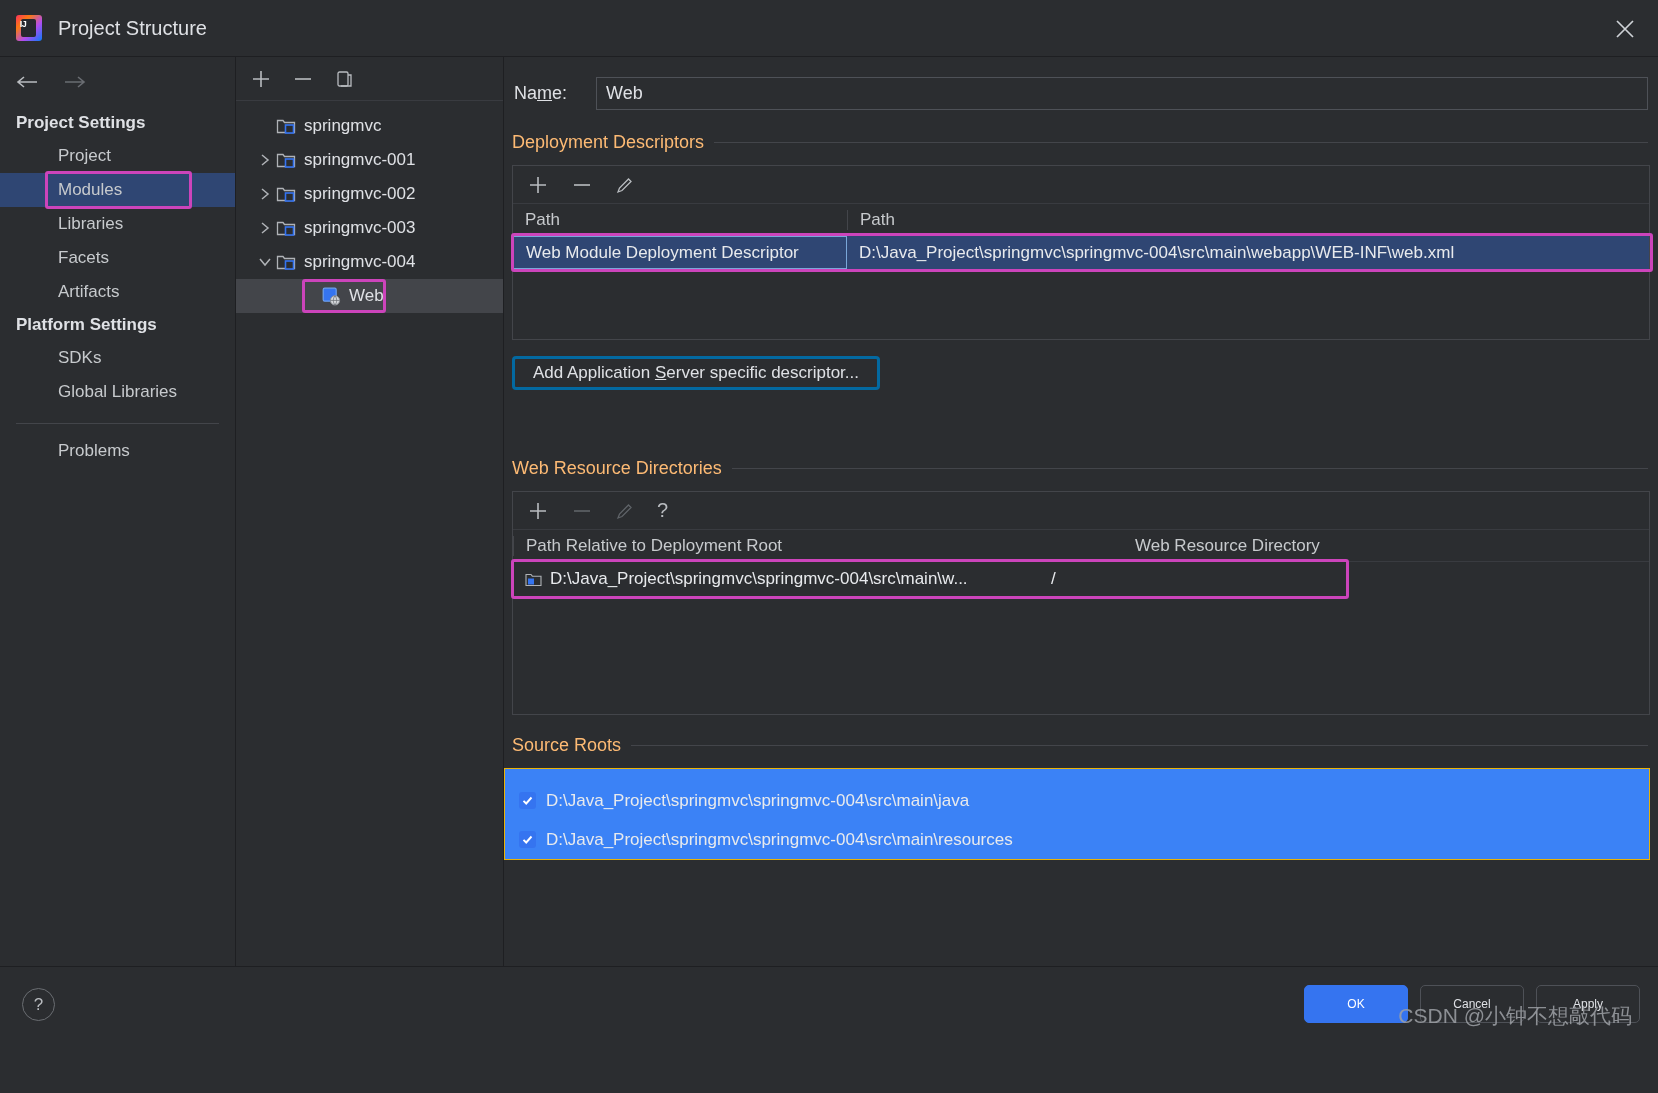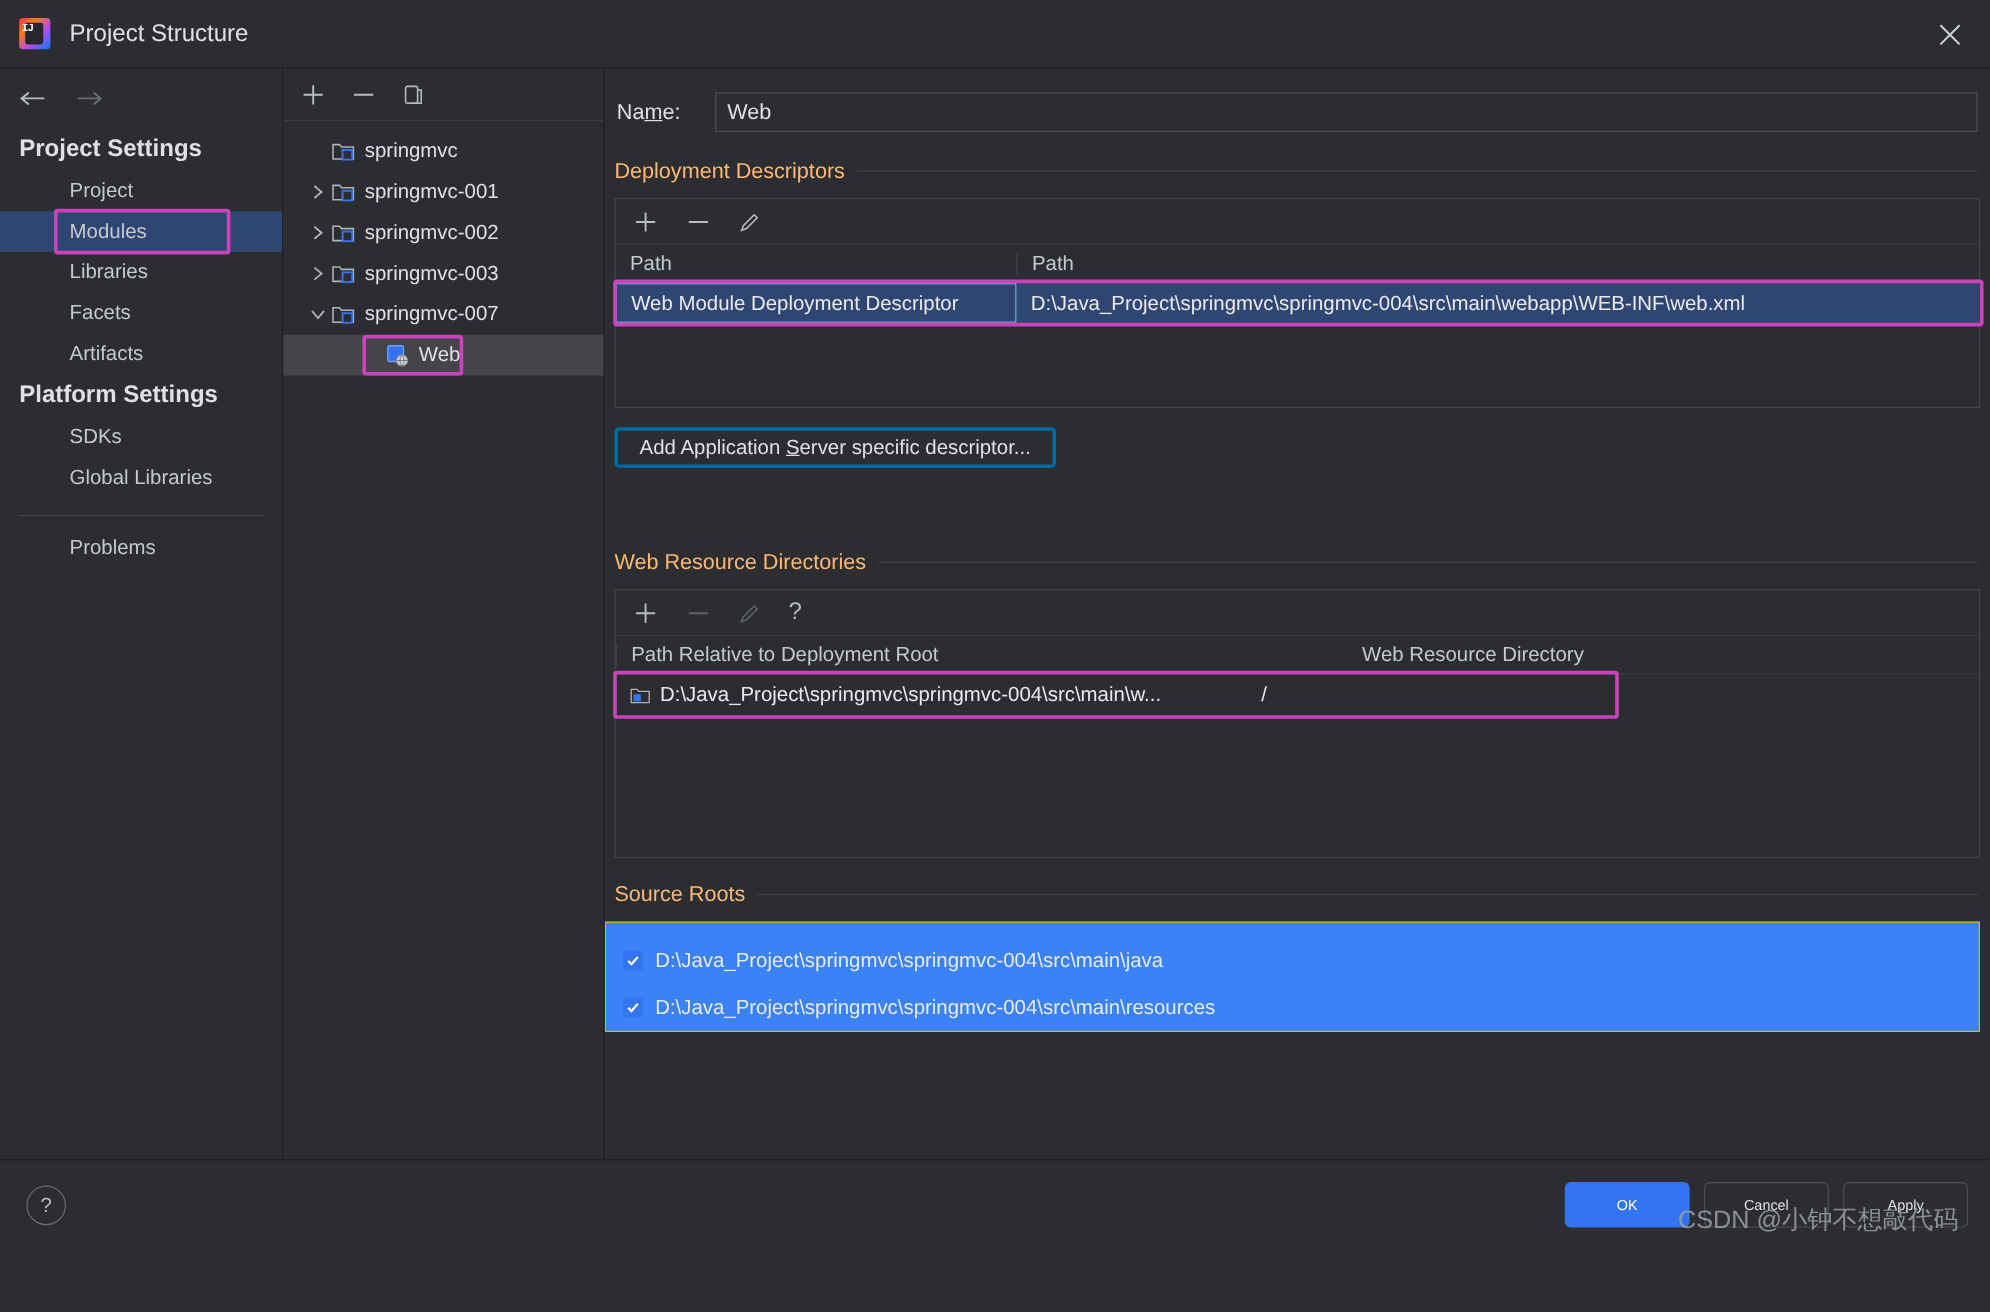--- a/index.html
+++ b/index.html
@@ -24,41 +24,41 @@
     border-radius: 3px; position: relative; overflow: hidden;
     background: linear-gradient(135deg, #fe315d 0%, #f97a12 28%, #b24cef 62%, #087cfa 100%);
     flex: none;
   }
   .ij-logo::after {
     content: ""; position: absolute; left: 5px; top: 4px;
     width: 15px; height: 18px; background: #27282e; border-radius: 2px;
   }
   .ij-logo .ij-txt {
     position: absolute; left: 0; top: 4px; width: 14px; text-align: center;
-    font-size: 9px; color: #fff; font-family: Liberation Mono, monospace;
+    font-size: 9px; color: #fff; font-family: Liberation Sans, sans-serif;
     font-weight: bold; z-index: 2; letter-spacing: -0.5px;
   }
   .title-text { font-size: 20px; color: #dfe1e5; }
   .close-btn {
     position: absolute; right: 16px; top: 12px;
     width: 34px; height: 34px; display: flex; align-items: center; justify-content: center;
     cursor: pointer; color: #cfd2d6;
   }
   .close-btn svg { display: block; }
 
   
   .sidebar {
     position: absolute; left: 0; top: 57px; width: 236px; height: 909px;
     background: #2b2d30; border-right: 1px solid #1e1f22;
   }
   .nav-arrows { display: flex; align-items: center; height: 50px; padding-left: 14px; gap: 22px; }
   .nav-arrow { color: #b9bcc0; cursor: pointer; display: flex; }
   .nav-arrow.disabled { color: #6a6d72; }
   .side-group {
-    font-size: 20px; font-weight: bold; color: #dfe1e5;
+    font-size: 17px; font-weight: bold; color: #dfe1e5;
     padding: 6px 0 6px 16px;
   }
   .side-item {
     font-size: 17px; color: #c7cacd; padding: 6px 0 6px 58px;
     position: relative; cursor: pointer; line-height: 22px;
   }
   .side-item.selected { background: #2f4673; }
   .annot {
     position: absolute; border: 3px solid #cc44bb; border-radius: 3px;
     pointer-events: none;
@@ -293,21 +293,21 @@
           <svg width="14" height="12" viewBox="0 0 14 12">
               <path d="M2 3 L7 9 L12 3" stroke="currentColor" stroke-width="1.5" fill="none"></path>
             </svg>
         </span>
         <span class="mod-icon">
           <svg width="20" height="18" viewBox="0 0 20 18" fill="none">
             <path d="M1.5 3.5 L7 3.5 L8.5 5.5 L18.5 5.5 L18.5 15.5 L1.5 15.5 Z" stroke="#b0b3b7" stroke-width="1.3"></path>
             <rect x="9.5" y="8" width="8" height="8" fill="#2b2d30" stroke="#3574f0" stroke-width="1.6"></rect>
           </svg>
         </span>
-        <span class="tree-label">springmvc-007</span>
+        <span class="tree-label">springmvc-004</span>
       </div>
 
       <div class="tree-row selected" style="padding-left:18px;">
         <span class="tw-chevron empty"></span>
         <span style="width:46px;"></span>
         <span class="web-icon">
           <svg width="19" height="19" viewBox="0 0 19 19" fill="none">
             <rect x="1.2" y="1.2" width="13" height="13" rx="1.5" fill="#3574f0" stroke="#6ea0ee" stroke-width="1.2"></rect>
             <circle cx="13" cy="13.4" r="4.6" fill="#d7d9dd" stroke="#8b8f95" stroke-width="1"></circle>
             <path d="M8.4 13.4 H17.6 M13 8.8 c2.2 2.6 2.2 6.6 0 9.2 M13 8.8 c-2.2 2.6 -2.2 6.6 0 9.2" stroke="#6c7075" stroke-width=".8" fill="none"></path>

